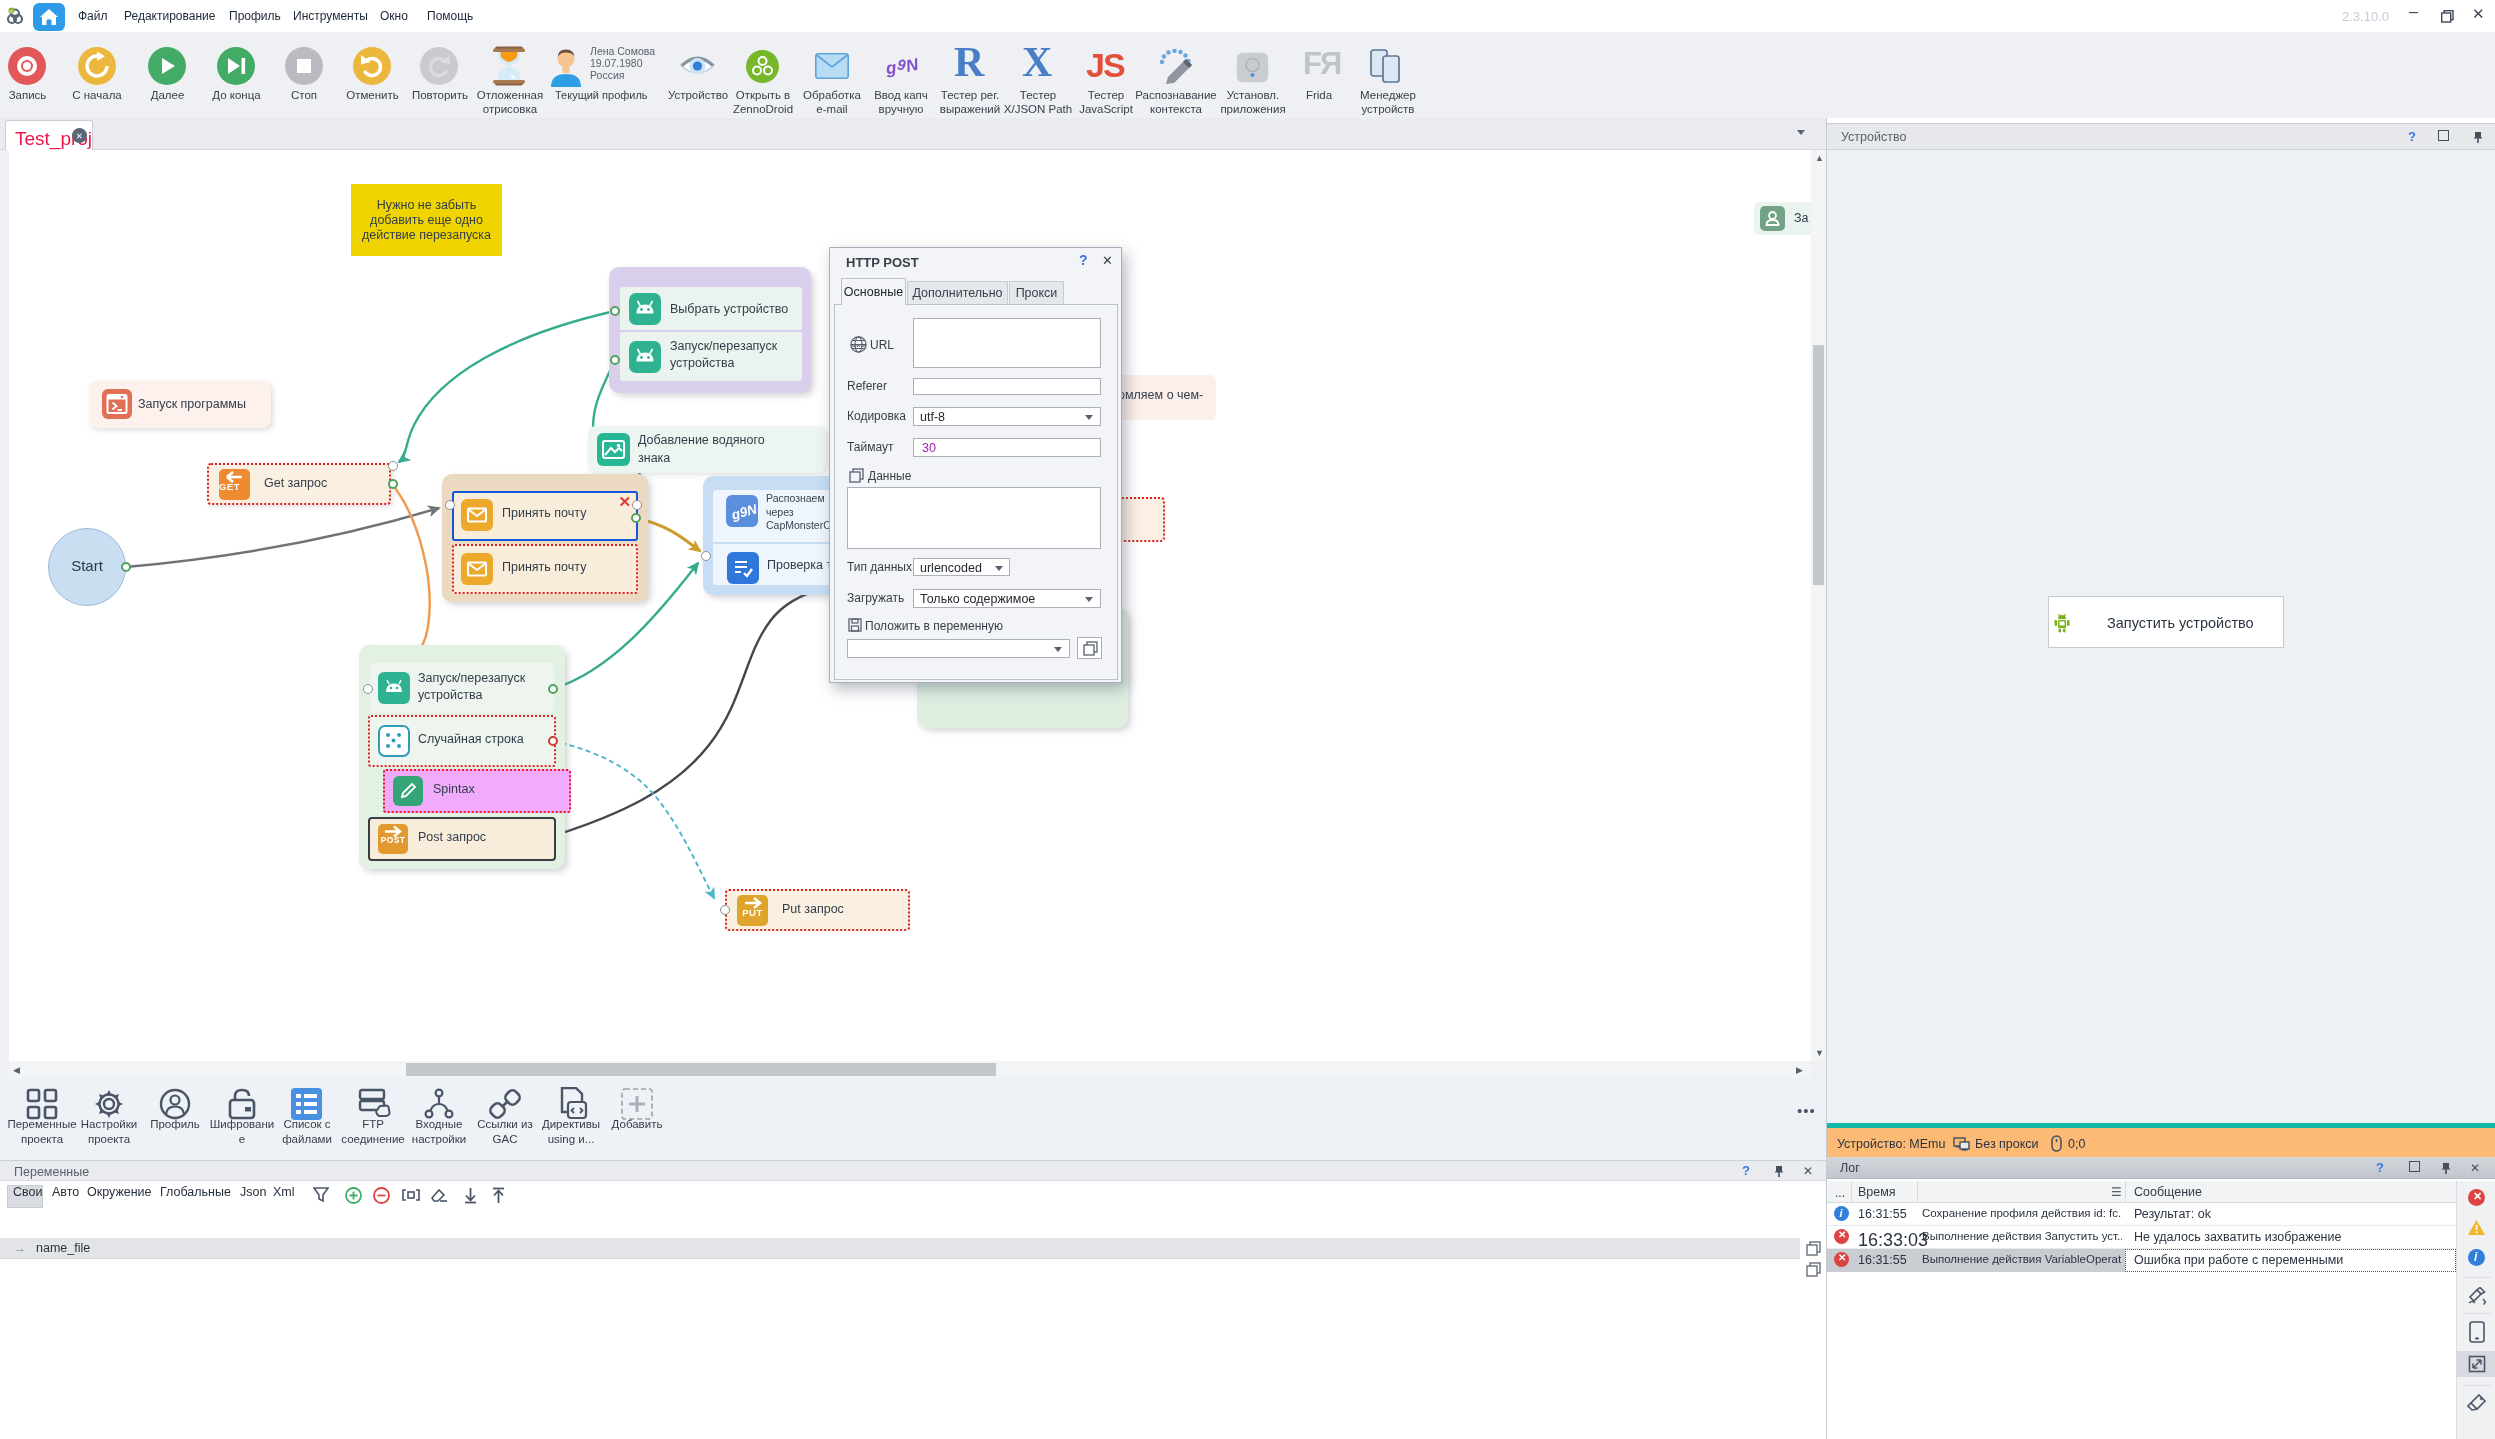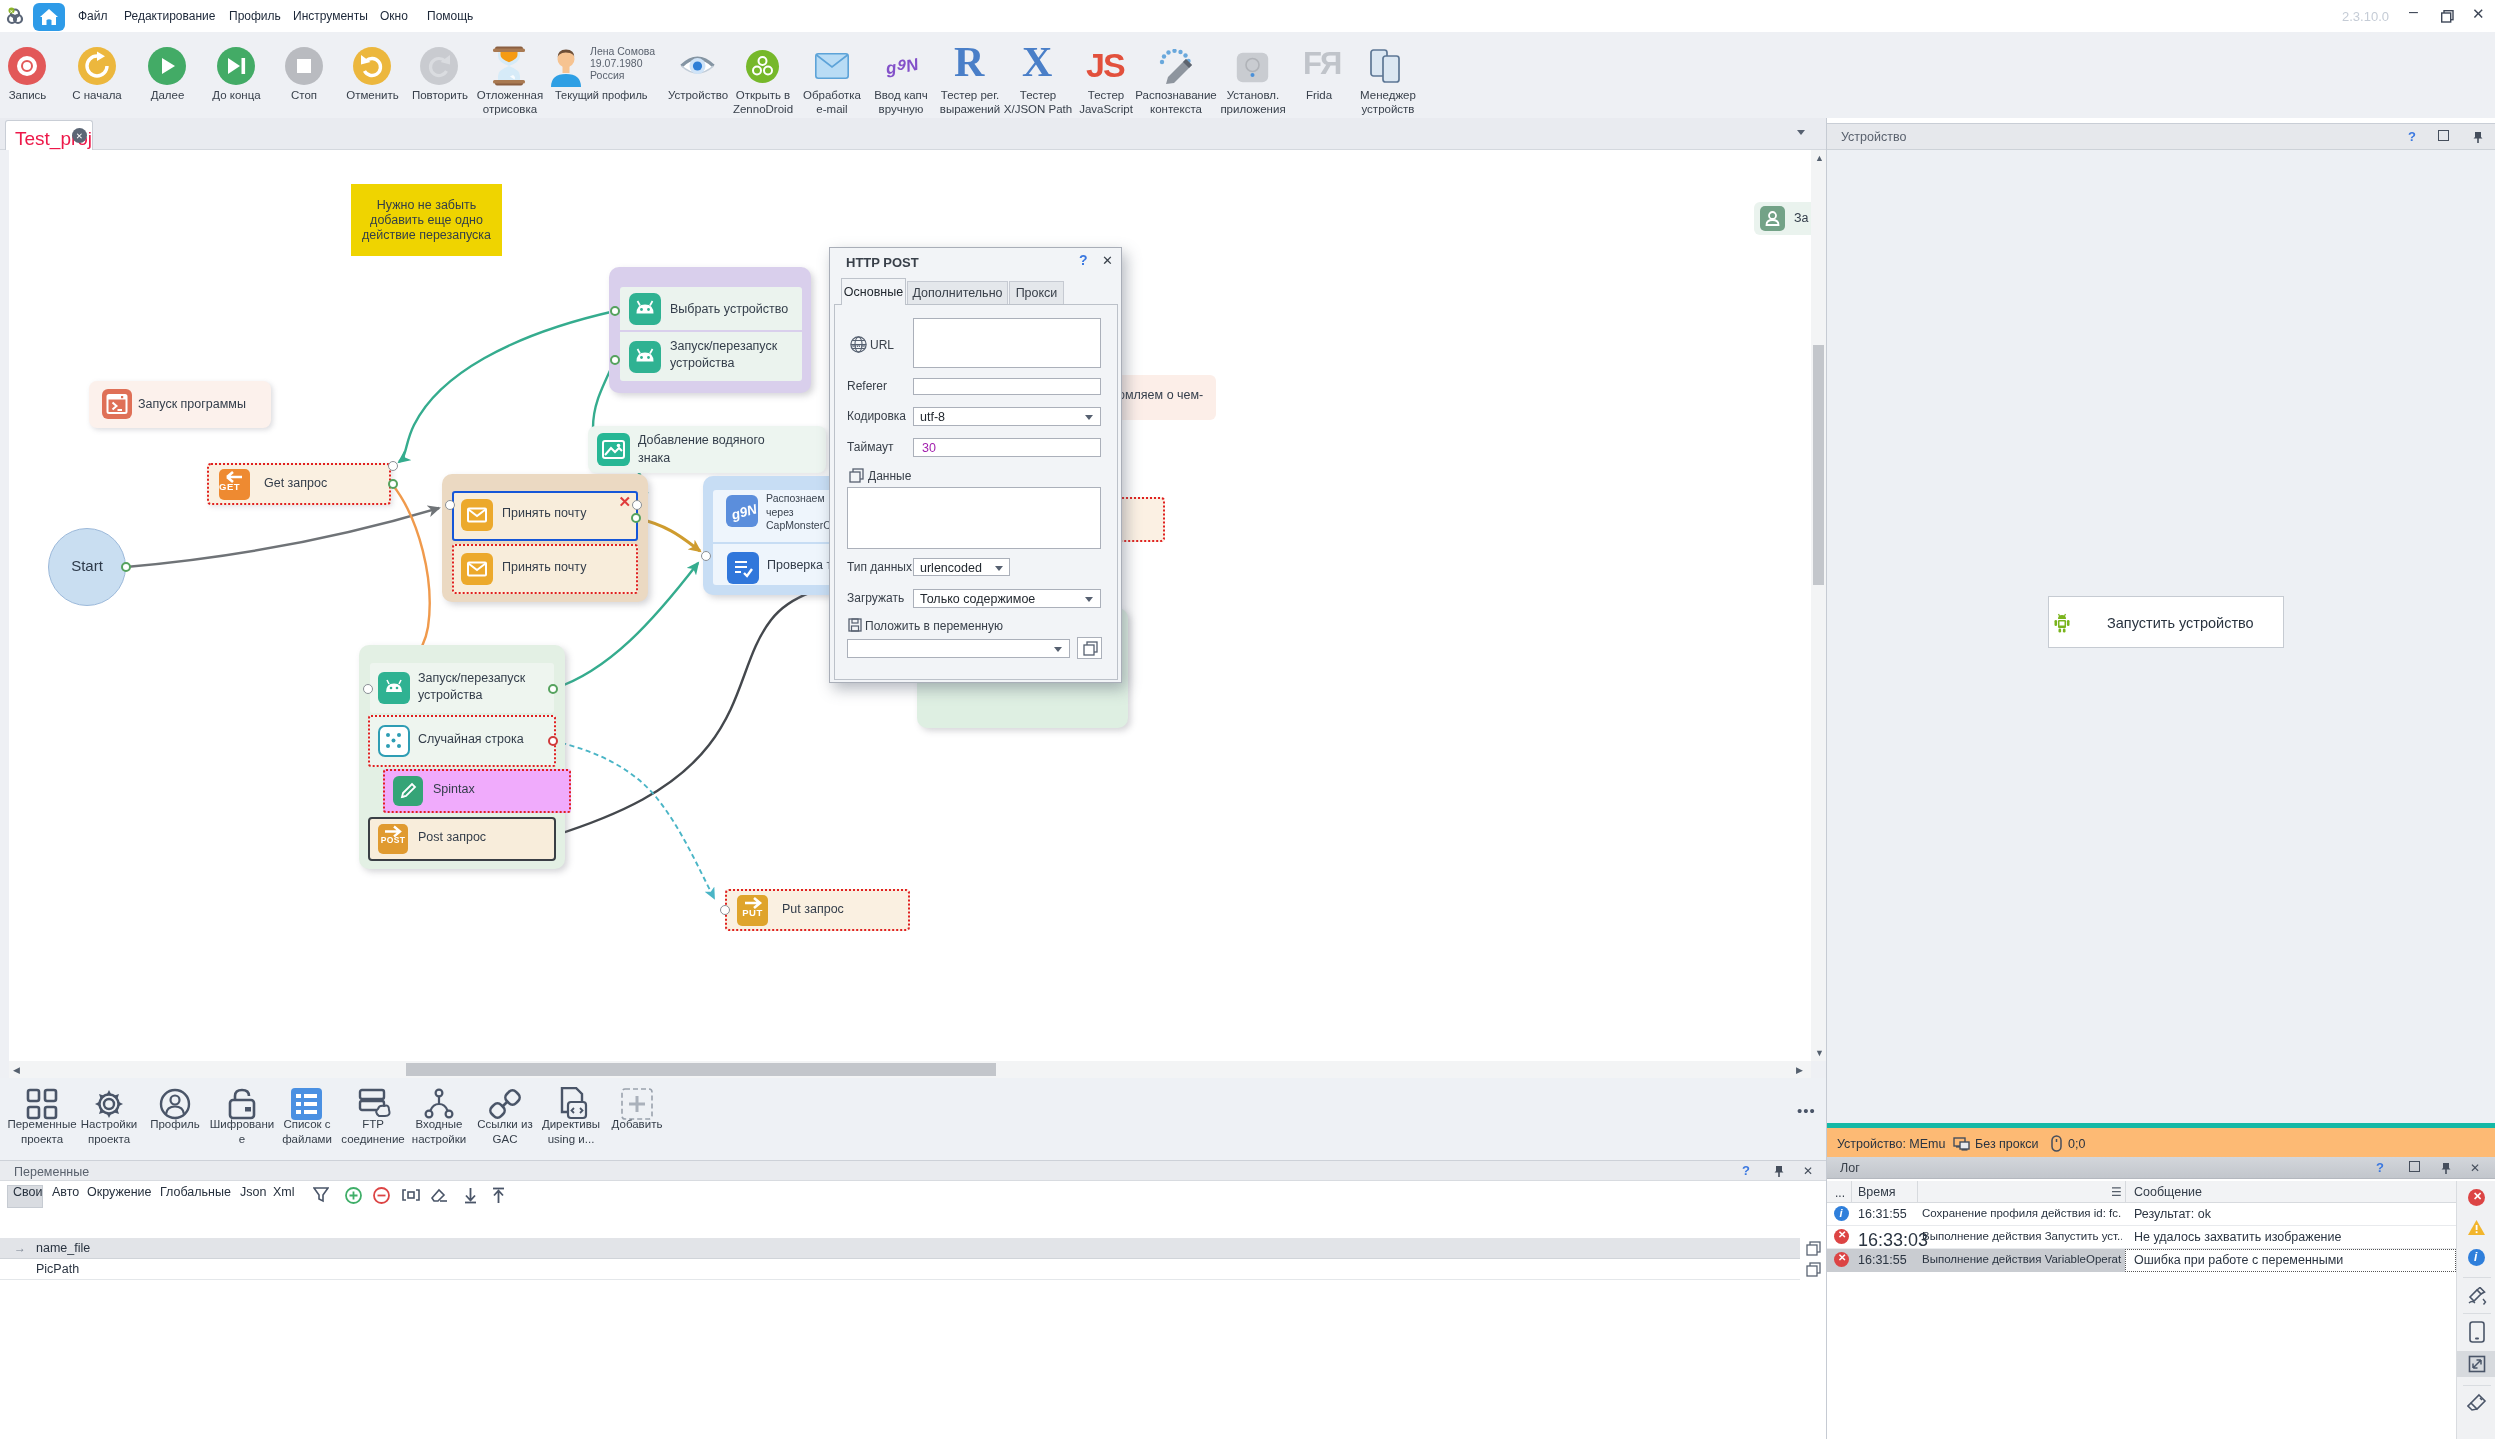--- a/index.html
+++ b/index.html
@@ -694,23 +694,20 @@
       </svg>
 
   <div class="abs" style="left:0px;top:77px;width:1800px;height:21px;background:#e2e4e8;border-bottom:1px solid #d0d4d9">
     <span style="position:absolute;left:14px;top:3px;font-size:12px;color:#7b8492">→</span>
     <span style="position:absolute;left:36px;top:3px;font-size:12.5px;color:#2a3441">name_file</span>
   </div>
   <svg class="abs" style="left:1806px;top:80px" width="15" height="15" viewBox="0 0 15 15">
         <rect x="4" y="1" width="10" height="10" fill="#fff" stroke="#5b6573" stroke-width="1.3"></rect>
         <rect x="1" y="4" width="10" height="10" fill="#fff" stroke="#5b6573" stroke-width="1.3"></rect>
       </svg>
-  <div class="abs" style="left:0px;top:98px;width:1800px;height:21px;background:#ffffff;border-bottom:1px solid #e4e7ea">
-    <span style="position:absolute;left:36px;top:3px;font-size:12.5px;color:#2a3441">PicPath</span>
-  </div>
   <svg class="abs" style="left:1806px;top:101px" width="15" height="15" viewBox="0 0 15 15">
         <rect x="4" y="1" width="10" height="10" fill="#fff" stroke="#5b6573" stroke-width="1.3"></rect>
         <rect x="1" y="4" width="10" height="10" fill="#fff" stroke="#5b6573" stroke-width="1.3"></rect>
       </svg>
 </div>
 
 <div id="rpanel">
 
   <div class="abs" style="left:0;top:0;width:669px;height:5px;background:#fff"></div>
   <div class="phdr" style="left:0px;top:5px;width:669px;height:27px">

